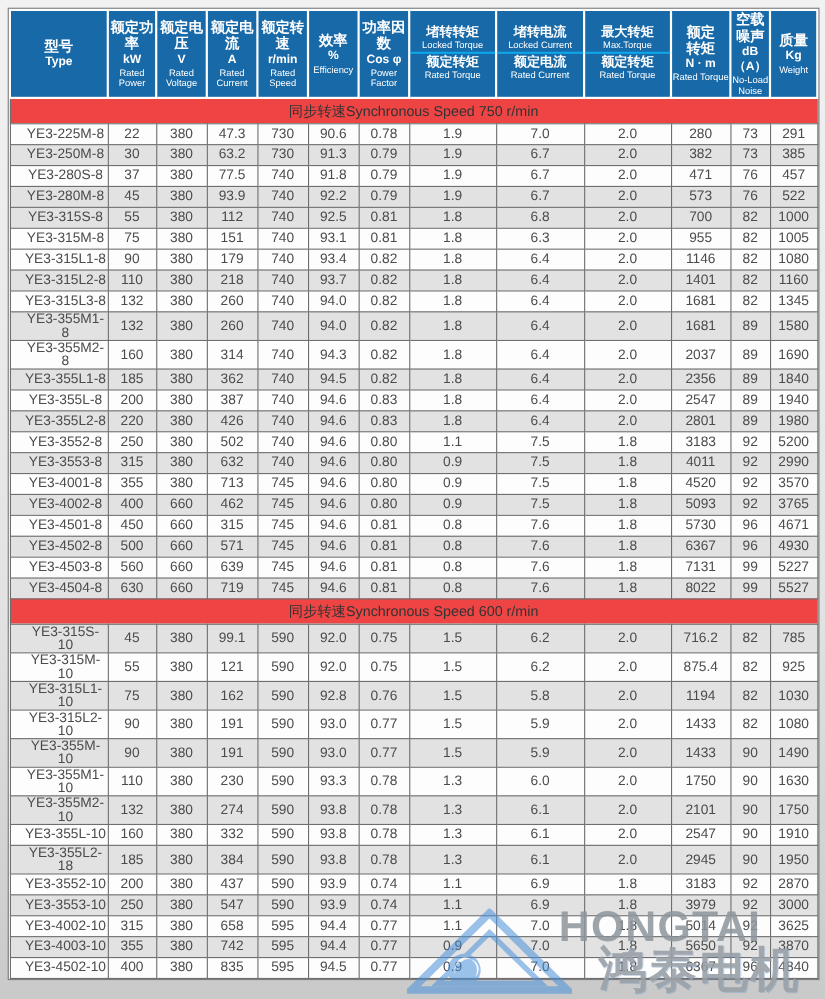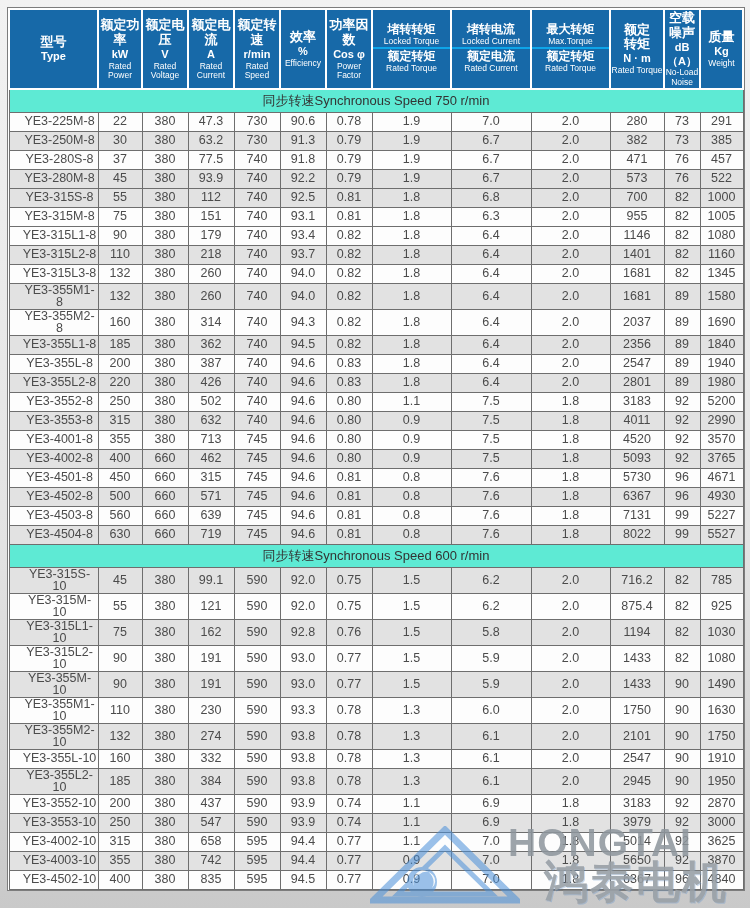--- a/index.html
+++ b/index.html
@@ -27,21 +27,21 @@
   th.split { padding:0; }
   th.split .half { height:26px; display:flex; flex-direction:column; justify-content:center; }
   th.split .half.top { border-bottom:2px solid #0ea5e9; }
   th.split .h-zh { font-size:12px; }
   tbody td {
     border:1px solid #6e6e6e; text-align:center; height:19px;
     font-size:12.5px; color:#4b4b4b; padding:0 1px; line-height:1;
     background:#fdfdfd;
   }
   tr.section-row td {
-    background:#5eead4; color:#333; font-size:13px; height:23px;
+    background:#ef4444; color:#333; font-size:13px; height:23px;
   }
   tr.data-row.shaded td { background:#e2e2e2; }
   td.type-cell { text-align:center; padding-left:13px; }
   .watermark {
     position:absolute; right:22px; bottom:4px;
     display:flex; align-items:center; pointer-events:none;justify-content:flex-end;
   }
   .wm-logo { opacity:0.55; margin-right:-12px; }
   .wm-lines { text-align:left; }
   .wm-en {
@@ -611,21 +611,21 @@
           <td>93.8</td>
           <td>0.78</td>
           <td>1.3</td>
           <td>6.1</td>
           <td>2.0</td>
           <td>2547</td>
           <td>90</td>
           <td>1910</td>
         </tr>
         <tr class="data-row shaded">
-          <td class="type-cell">YE3-355L2-10</td>
+          <td class="type-cell">YE3-355L2-18</td>
           <td>185</td>
           <td>380</td>
           <td>384</td>
           <td>590</td>
           <td>93.8</td>
           <td>0.78</td>
           <td>1.3</td>
           <td>6.1</td>
           <td>2.0</td>
           <td>2945</td>

